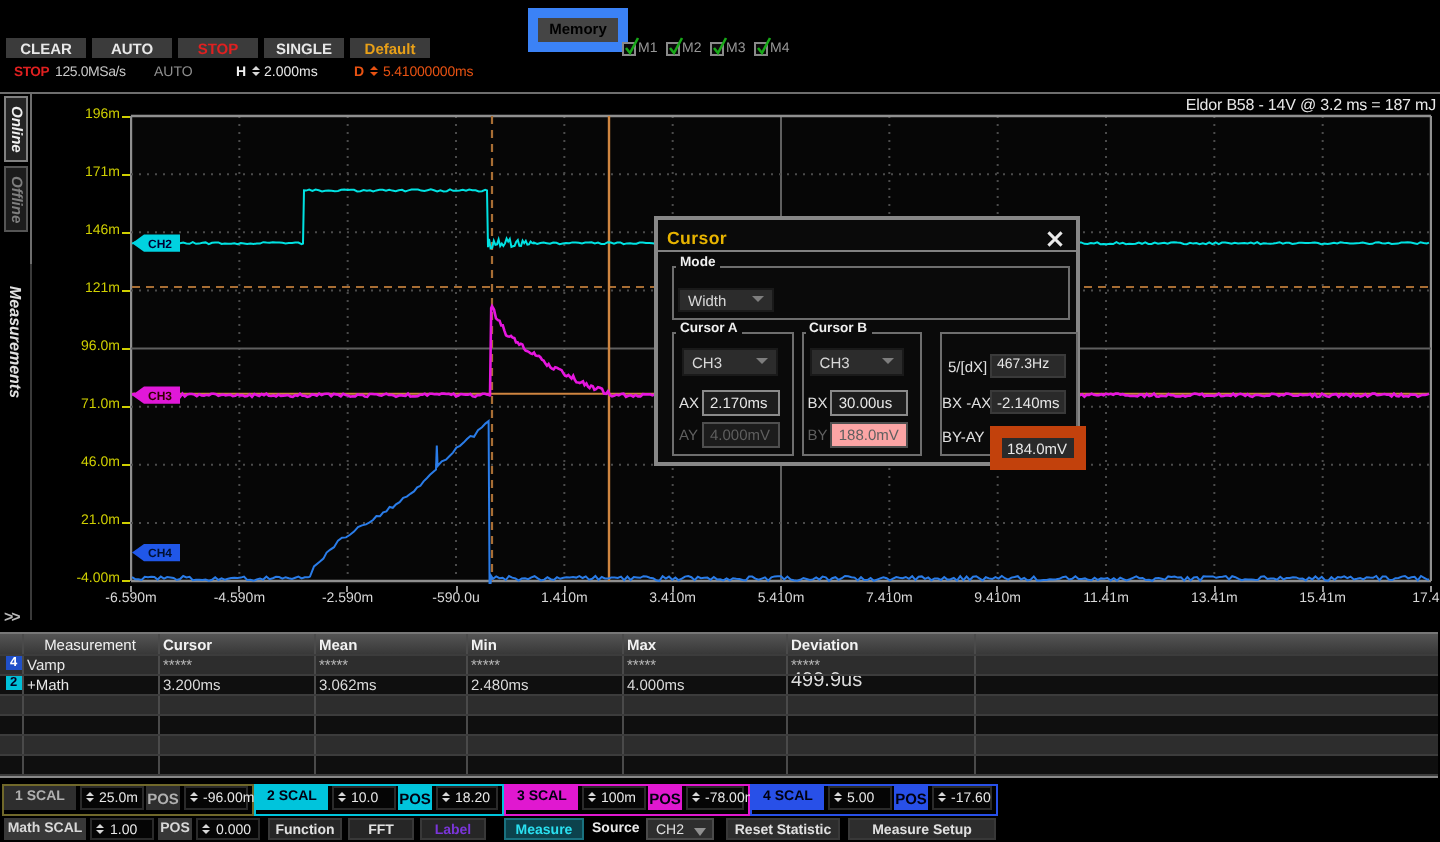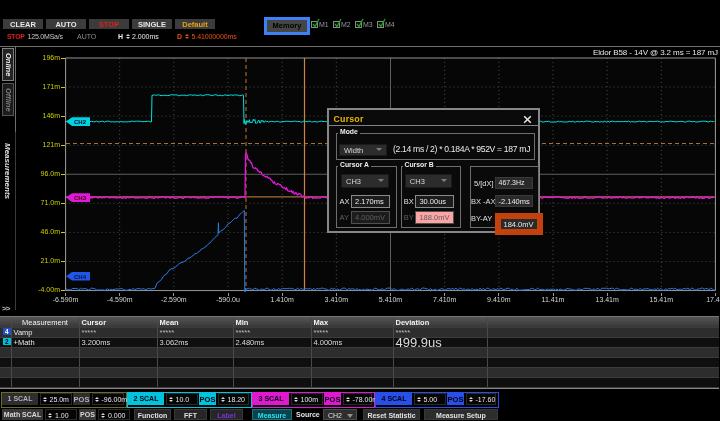--- a/index.html
+++ b/index.html
@@ -28,21 +28,21 @@
 .vb .su { border-top-width:0; }
 </style></head>
 <body>
 <div id="root">
 
 <div class="tbtn" style="left:3px;color:#e8e8e8">CLEAR</div>
     <div class="tbtn" style="left:46px;color:#e8e8e8">AUTO</div>
     <div class="tbtn" style="left:89px;color:#e02020">STOP</div>
     <div class="tbtn" style="left:132px;color:#e8e8e8">SINGLE</div>
     <div class="tbtn" style="left:175px;color:#e8a018">Default</div>
-    <div class="tbtn" style="left:264px;top:17px;width:40px;height:10.8px;background:#454545;border:3px solid #3b82f6">Memory</div>
+    <div class="tbtn" style="left:264px;top:4px;width:40px;height:10.8px;background:#454545;border:5px solid #3b82f6">Memory</div>
 <div style="position:absolute;left:311px;top:21px;width:5px;height:5px;border:1px solid #8a8a8a;background:#0a0a0a"></div>
 <svg style="position:absolute;left:310px;top:17px" width="12" height="11">
       <path d="M3 7 L5 9.5 L9 2" stroke="#18a818" stroke-width="1.3" fill="none"></path>
     </svg>
 <div style="position:absolute;left:319px;top:20.5px;font-size:7px;color:#989898">M1</div>
     <div style="position:absolute;left:333px;top:21px;width:5px;height:5px;border:1px solid #8a8a8a;background:#0a0a0a"></div>
 <svg style="position:absolute;left:332px;top:17px" width="12" height="11">
       <path d="M3 7 L5 9.5 L9 2" stroke="#18a818" stroke-width="1.3" fill="none"></path>
     </svg>
 <div style="position:absolute;left:341px;top:20.5px;font-size:7px;color:#989898">M2</div>
@@ -170,21 +170,20 @@
 <svg style="position:absolute;right:6px;top:4.5px" width="9" height="9">
         <path d="M1.2 1.2 L7.8 7.8 M7.8 1.2 L1.2 7.8" stroke="#e8e8e8" stroke-width="1.5"></path>
       </svg>
 <div style="position:absolute;left:0;top:14.8px;width:209px;height:1.5px;background:#828282"></div>
 <div style="position:absolute;left:7px;top:23px;width:197px;height:25px;border:1px solid #6e6e6e"></div>
       <div style="position:absolute;left:9px;top:18px;background:#0a0a0a;padding:0 2px;font-size:6.8px;font-weight:bold;color:#f0f0f0">Mode</div>
 <div style="position:absolute;left:10px;top:33.5px;width:46px;height:10.5px;background:#2c2c2c;border:1px solid #1a1a1a">
 <span style="position:absolute;left:4px;top:1.5px;font-size:7.5px;color:#d8d8d8">Width</span>
 <span style="position:absolute;right:4px;top:3.8px;width:0;height:0;border-left:3px solid transparent;border-right:3px solid transparent;border-top:3.5px solid #7e7e7e"></span>
 </div>
-<div id="formula" style="position:absolute;left:64px;top:34px;font-size:8.6px;color:#ececec;letter-spacing:-0.32px;white-space:nowrap">(2.14 ms / 2) * 0.184A * 952V = 187 mJ</div>
 <div style="position:absolute;left:7px;top:55.5px;width:59px;height:60.5px;border:1px solid #6e6e6e"></div>
       <div style="position:absolute;left:9px;top:50.5px;background:#0a0a0a;padding:0 2px;font-size:6.8px;font-weight:bold;color:#f0f0f0">Cursor A</div>
 <div style="position:absolute;left:71.5px;top:55.5px;width:58.5px;height:60.5px;border:1px solid #6e6e6e"></div>
       <div style="position:absolute;left:73.5px;top:50.5px;background:#0a0a0a;padding:0 2px;font-size:6.8px;font-weight:bold;color:#f0f0f0">Cursor B</div>
 <div style="position:absolute;left:140.5px;top:55.5px;width:67px;height:60.5px;border:1px solid #6e6e6e"></div>
 <div style="position:absolute;left:12px;top:64px;width:45.5px;height:11.5px;background:#2c2c2c;border:1px solid #1a1a1a">
 <span style="position:absolute;left:4px;top:1.5px;font-size:7.5px;color:#d8d8d8">CH3</span>
 <span style="position:absolute;right:4px;top:4.2px;width:0;height:0;border-left:3px solid transparent;border-right:3px solid transparent;border-top:3.5px solid #7e7e7e"></span>
 </div>
 <div style="position:absolute;left:75.8px;top:64px;width:45.5px;height:11.5px;background:#2c2c2c;border:1px solid #1a1a1a">
@@ -236,21 +235,21 @@
       <div style="position:absolute;left:235.5px;top:10.80px;font-size:7.5px;color:#b8b8b8">*****</div>
       <div style="position:absolute;left:313.5px;top:10.80px;font-size:7.5px;color:#b8b8b8">*****</div>
       <div style="position:absolute;left:395.5px;top:10.80px;font-size:7.5px;color:#b8b8b8">*****</div>
       <div style="position:absolute;left:0;top:19.65px;width:719px;height:10.15px;background:#0f0f0f"></div>
       <div style="position:absolute;left:3px;top:20.95px;width:7.5px;height:7.5px;background:#00c0d8;color:#002;font-size:6.5px;font-weight:bold;text-align:center;line-height:7.5px">2</div>
       <div style="position:absolute;left:13.5px;top:20.95px;font-size:7.5px;color:#e8e8e8">+Math</div>
       <div style="position:absolute;left:81.5px;top:20.95px;font-size:7.5px;color:#dcdcdc">3.200ms</div>
       <div style="position:absolute;left:159.5px;top:20.95px;font-size:7.5px;color:#dcdcdc">3.062ms</div>
       <div style="position:absolute;left:235.5px;top:20.95px;font-size:7.5px;color:#dcdcdc">2.480ms</div>
       <div style="position:absolute;left:313.5px;top:20.95px;font-size:7.5px;color:#dcdcdc">4.000ms</div>
-      <div style="position:absolute;left:395.5px;top:18px;font-size:13px;color:#dcdcdc">499.9us</div>
+      <div style="position:absolute;left:395.5px;top:18px;font-size:10px;color:#dcdcdc">499.9us</div>
       <div style="position:absolute;left:0;top:29.80px;width:719px;height:10.15px;background:#2d2d2d"></div>
       <div style="position:absolute;left:0;top:39.95px;width:719px;height:10.15px;background:#0f0f0f"></div>
       <div style="position:absolute;left:0;top:50.10px;width:719px;height:10.15px;background:#2d2d2d"></div>
       <div style="position:absolute;left:0;top:60.25px;width:719px;height:10.15px;background:#0f0f0f"></div>
       <div style="position:absolute;left:11px;top:0;width:1px;height:70.4px;background:#4a4a4a"></div>
       <div style="position:absolute;left:79px;top:0;width:1px;height:70.4px;background:#4a4a4a"></div>
       <div style="position:absolute;left:157px;top:0;width:1px;height:70.4px;background:#4a4a4a"></div>
       <div style="position:absolute;left:233px;top:0;width:1px;height:70.4px;background:#4a4a4a"></div>
       <div style="position:absolute;left:311px;top:0;width:1px;height:70.4px;background:#4a4a4a"></div>
       <div style="position:absolute;left:393px;top:0;width:1px;height:70.4px;background:#4a4a4a"></div>

